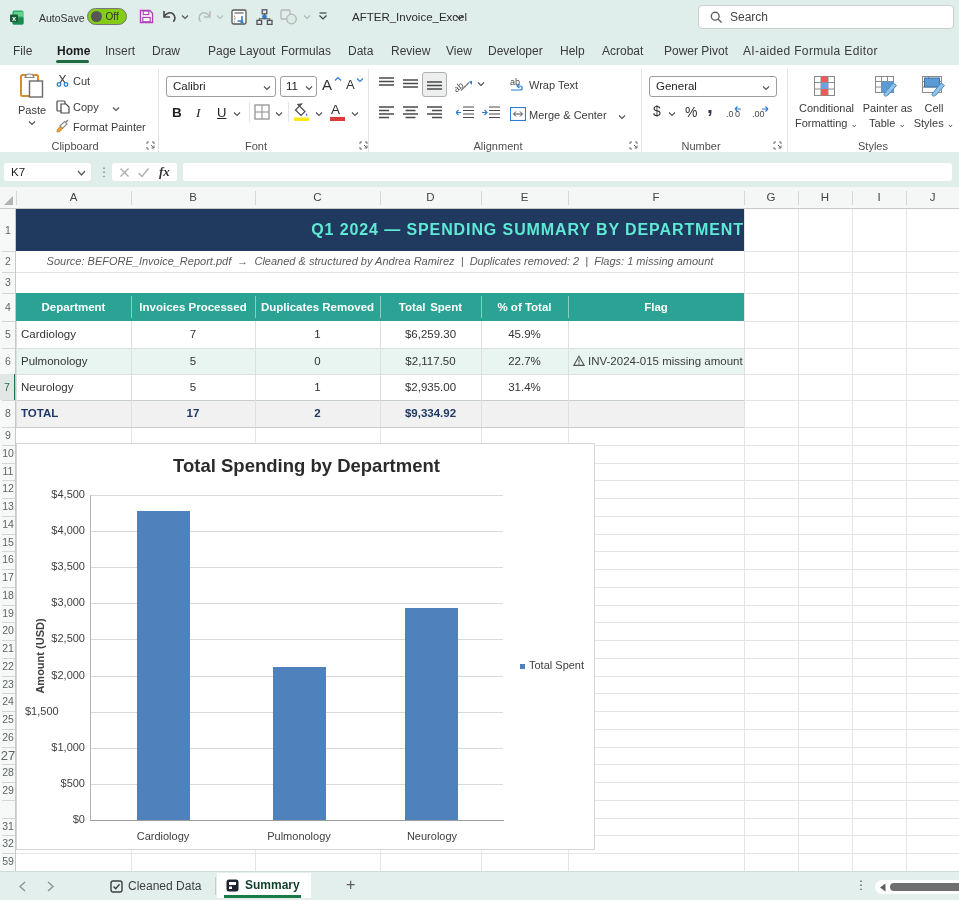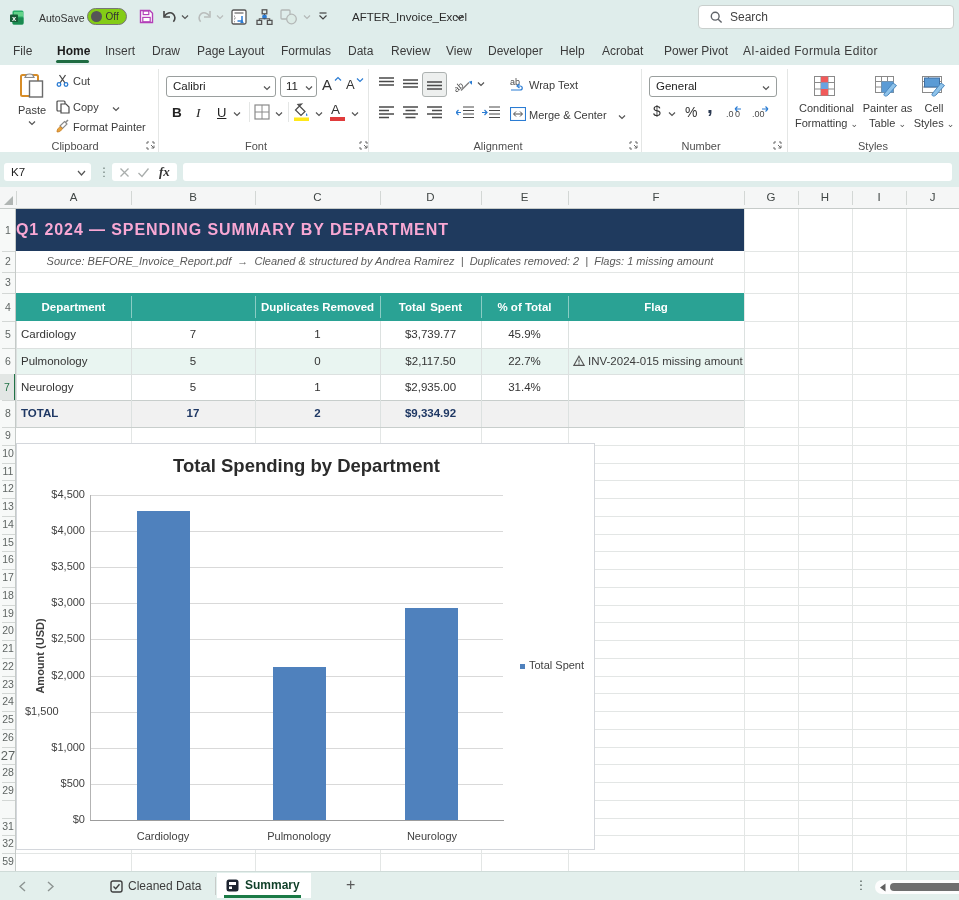--- a/index.html
+++ b/index.html
@@ -90,21 +90,21 @@
     <circle cx="5.2" cy="5.2" r="3.9" fill="none" stroke="#5f6368" stroke-width="1.4"></circle>
     <line x1="8.2" y1="8.2" x2="11.6" y2="11.6" stroke="#5f6368" stroke-width="1.4"></line>
   </svg>
   <div class="abs" style="left:730px;top:10px;font-size:12px;color:#424242;">Search</div>
 
   <div class="abs" style="left:0;top:38px;width:959px;height:26px;font-size:12px;color:#3b3b3b;">
     <span class="abs" style="left:13px;top:6px;">File</span>
     <span class="abs" style="left:57px;top:6px;font-weight:bold;color:#1d1d1d;">Home</span>
     <span class="abs" style="left:105px;top:6px;">Insert</span>
     <span class="abs" style="left:152px;top:6px;">Draw</span>
-    <span class="abs" style="left:197px;top:6px;">Page Layout</span>
+    <span class="abs" style="left:208px;top:6px;">Page Layout</span>
     <span class="abs" style="left:281px;top:6px;">Formulas</span>
     <span class="abs" style="left:348px;top:6px;">Data</span>
     <span class="abs" style="left:391px;top:6px;">Review</span>
     <span class="abs" style="left:446px;top:6px;">View</span>
     <span class="abs" style="left:488px;top:6px;">Developer</span>
     <span class="abs" style="left:560px;top:6px;">Help</span>
     <span class="abs" style="left:602px;top:6px;">Acrobat</span>
     <span class="abs" style="left:664px;top:6px;">Power Pivot</span>
     <span class="abs" style="left:743px;top:6px;letter-spacing:0.35px;">AI-aided Formula Editor</span>
     <div class="abs" style="left:56px;top:22px;width:33px;height:2.5px;background:#1e6b41;border-radius:2px;"></div>
@@ -465,28 +465,29 @@
   <div class="abs" style="left:0;top:590.96px;width:16px;height:17.76px;line-height:17.76px;text-align:left;font-size:10.5px;color:#5f6563;padding-left:20px;">30</div>
   <div class="abs" style="left:2px;top:608.72px;width:14px;height:1px;background:#d3d7d5;"></div>
   <div class="abs" style="left:0;top:608.72px;width:16px;height:17.76px;line-height:17.76px;text-align:center;font-size:10.5px;color:#5f6563;">31</div>
   <div class="abs" style="left:2px;top:626.48px;width:14px;height:1px;background:#d3d7d5;"></div>
   <div class="abs" style="left:0;top:626.48px;width:16px;height:17.76px;line-height:17.76px;text-align:center;font-size:10.5px;color:#5f6563;">32</div>
   <div class="abs" style="left:2px;top:644.24px;width:14px;height:1px;background:#d3d7d5;"></div>
   <div class="abs" style="left:0;top:644.24px;width:16px;height:17.76px;line-height:17.76px;text-align:center;font-size:10.5px;color:#5f6563;">59</div>
 
   </div>
 
-  <div class="abs" style="left:16px;top:209px;width:728px;height:42px;background:#1f3a5e;color:#f9a8d4;font-weight:bold;font-size:16px;letter-spacing:0.9px;text-align:left;line-height:42px;">Q1 2024 — SPENDING SUMMARY BY DEPARTMENT</div>
+  <div class="abs" style="left:16px;top:209px;width:728px;height:42px;background:#1f3a5e;color:#5eead4;font-weight:bold;font-size:16px;letter-spacing:0.9px;text-align:right;line-height:42px;">Q1 2024 — SPENDING SUMMARY BY DEPARTMENT</div>
 
   <div class="abs" style="left:16px;top:251px;width:728px;height:42px;background:#fff;"></div>
   <div class="abs" style="left:16px;top:272px;width:728px;height:1px;background:#e3e6e5;"></div>
   <div class="abs" style="left:16px;top:251px;width:728px;height:21px;line-height:21px;text-align:center;font-size:11px;font-style:italic;color:#5a5a5a;">Source: BEFORE_Invoice_Report.pdf &nbsp;→&nbsp; Cleaned &amp; structured by Andrea Ramirez &nbsp;|&nbsp; Duplicates removed: 2 &nbsp;|&nbsp; Flags: 1 missing amount</div>
 
   <div class="abs" style="left:16px;top:293px;width:728px;height:28px;background:#2aa294;"></div>
   <div class="abs" style="left:16px;top:293px;width:115px;height:28px;line-height:28px;text-align:center;font-size:11.5px;font-weight:bold;color:#fff;">Department</div>
+  <div class="abs" style="left:131px;top:293px;width:124px;height:28px;line-height:28px;text-align:center;font-size:11.5px;font-weight:bold;color:#fff;">Invoices Processed</div>
   <div class="abs" style="left:255px;top:293px;width:125px;height:28px;line-height:28px;text-align:center;font-size:11.5px;font-weight:bold;color:#fff;">Duplicates Removed</div>
   <div class="abs" style="left:380px;top:293px;width:101px;height:28px;line-height:28px;text-align:center;font-size:11.5px;font-weight:bold;color:#fff;word-spacing:1.5px;">Total Spent</div>
   <div class="abs" style="left:481px;top:293px;width:87px;height:28px;line-height:28px;text-align:center;font-size:11.5px;font-weight:bold;color:#fff;">% of Total</div>
   <div class="abs" style="left:568px;top:293px;width:176px;height:28px;line-height:28px;text-align:center;font-size:11.5px;font-weight:bold;color:#fff;">Flag</div>
   <div class="abs" style="left:131px;top:296px;width:1px;height:22px;background:rgba(255,255,255,0.45);"></div>
   <div class="abs" style="left:255px;top:296px;width:1px;height:22px;background:rgba(255,255,255,0.45);"></div>
   <div class="abs" style="left:380px;top:296px;width:1px;height:22px;background:rgba(255,255,255,0.45);"></div>
   <div class="abs" style="left:481px;top:296px;width:1px;height:22px;background:rgba(255,255,255,0.45);"></div>
   <div class="abs" style="left:568px;top:296px;width:1px;height:22px;background:rgba(255,255,255,0.45);"></div>
 
@@ -503,21 +504,21 @@
   <div class="abs" style="left:255px;top:321px;width:1px;height:106px;background:#dce1e0;"></div>
   <div class="abs" style="left:380px;top:321px;width:1px;height:106px;background:#dce1e0;"></div>
   <div class="abs" style="left:481px;top:321px;width:1px;height:106px;background:#dce1e0;"></div>
   <div class="abs" style="left:568px;top:321px;width:1px;height:106px;background:#dce1e0;"></div>
   <div class="abs" style="left:16px;top:321px;width:1px;height:106px;background:#dce1e0;"></div>
   <div class="abs" style="left:744px;top:321px;width:1px;height:106px;background:#dce1e0;"></div>
 
   <div class="abs" style="left:21px;top:321px;height:27px;line-height:27px;font-size:11.5px;color:#333;">Cardiology</div>
   <div class="abs" style="left:131px;top:321px;width:124px;height:27px;line-height:27px;text-align:center;font-size:11.5px;color:#333;">7</div>
   <div class="abs" style="left:255px;top:321px;width:125px;height:27px;line-height:27px;text-align:center;font-size:11.5px;color:#333;">1</div>
-  <div class="abs" style="left:380px;top:321px;width:101px;height:27px;line-height:27px;text-align:center;font-size:11.5px;color:#333;">$3,739.77</div>
+  <div class="abs" style="left:380px;top:321px;width:101px;height:27px;line-height:27px;text-align:center;font-size:11.5px;color:#333;">$6,259.30</div>
   <div class="abs" style="left:481px;top:321px;width:87px;height:27px;line-height:27px;text-align:center;font-size:11.5px;color:#333;">45.9%</div>
 
   <div class="abs" style="left:21px;top:348px;height:26px;line-height:26px;font-size:11.5px;color:#333;">Pulmonology</div>
   <div class="abs" style="left:131px;top:348px;width:124px;height:26px;line-height:26px;text-align:center;font-size:11.5px;color:#333;">5</div>
   <div class="abs" style="left:255px;top:348px;width:125px;height:26px;line-height:26px;text-align:center;font-size:11.5px;color:#333;">0</div>
   <div class="abs" style="left:380px;top:348px;width:101px;height:26px;line-height:26px;text-align:center;font-size:11.5px;color:#333;">$2,117.50</div>
   <div class="abs" style="left:481px;top:348px;width:87px;height:26px;line-height:26px;text-align:center;font-size:11.5px;color:#333;">22.7%</div>
   <svg class="abs" style="left:573px;top:355px;" width="12" height="12" viewBox="0 0 12 12">
       <path d="M6 1.2 L11.2 10.4 H0.8 Z" fill="none" stroke="#555" stroke-width="1.1"></path>
       <line x1="6" y1="4.4" x2="6" y2="7.4" stroke="#555" stroke-width="1.1"></line>

